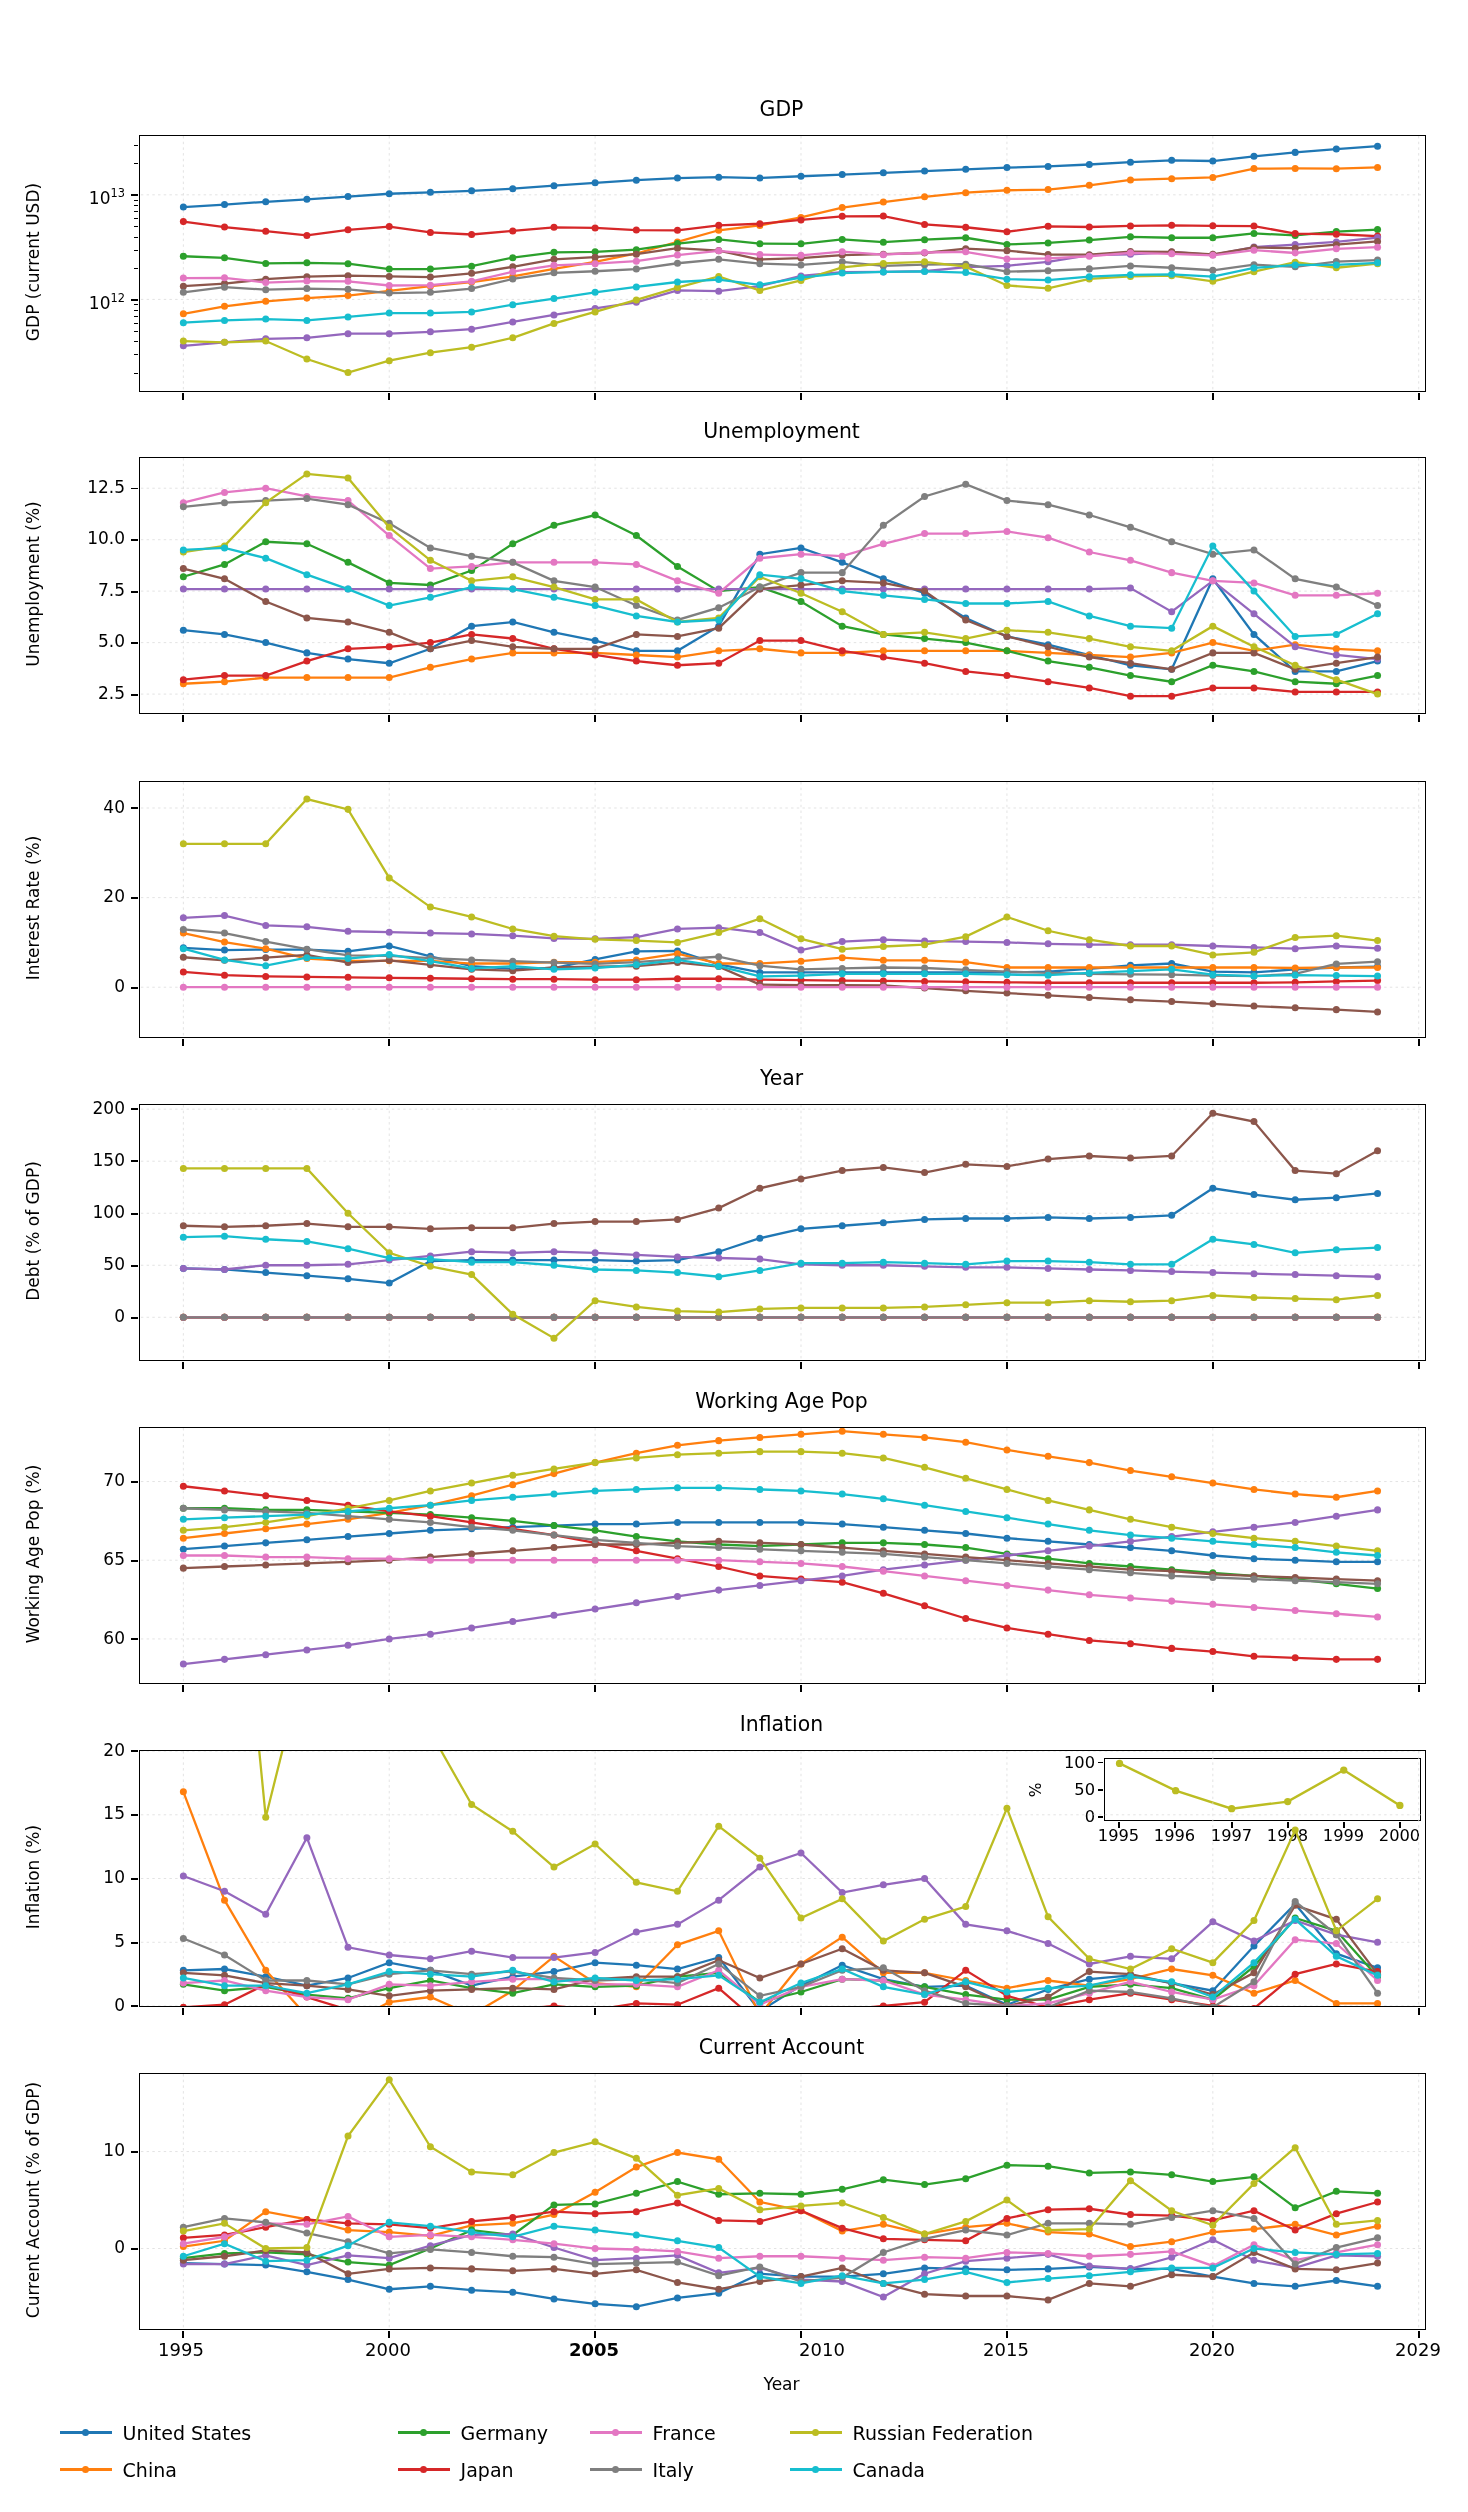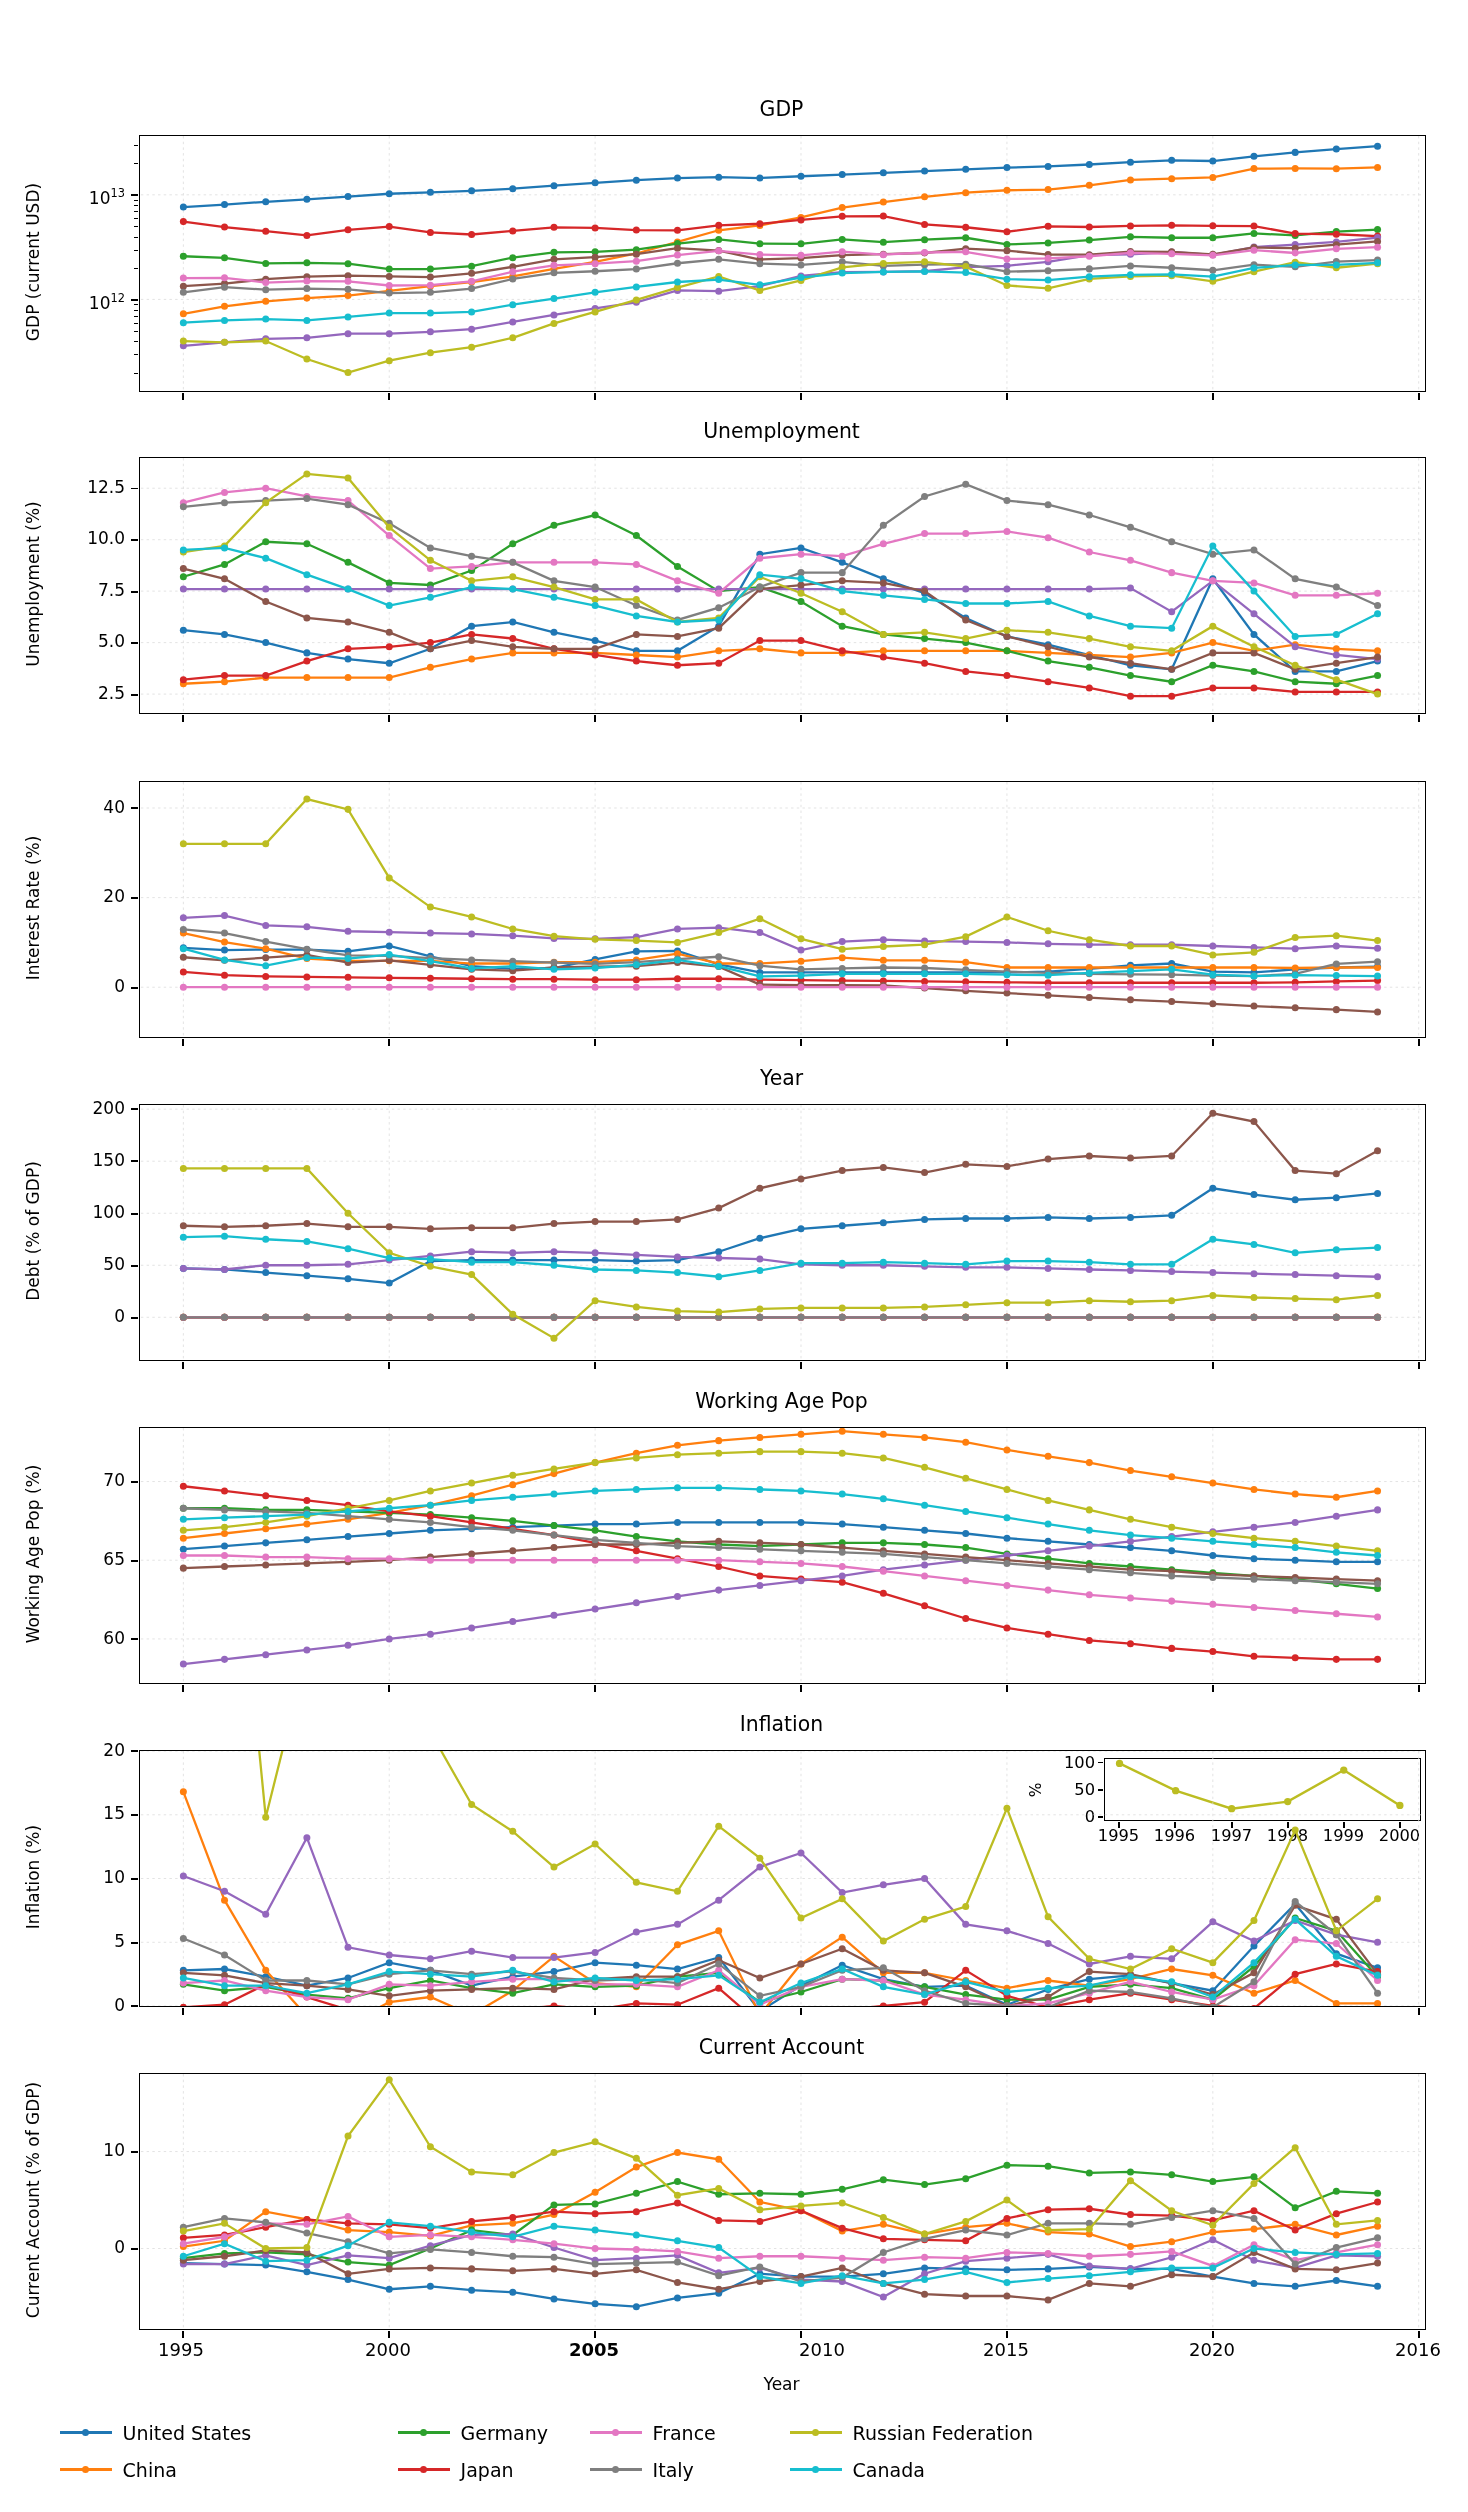--- a/index.html
+++ b/index.html
@@ -2485,21 +2485,21 @@
       </div>
   </div>
 
   <div class="xticks">
       <span class="xtl" style="left: 42px;">1995</span>
       <span class="xtl" style="left: 249px;">2000</span>
       <span class="xtl" style="left: 455px; font-weight: bold;">2005</span>
       <span class="xtl" style="left: 683px;">2010</span>
       <span class="xtl" style="left: 867px;">2015</span>
       <span class="xtl" style="left: 1073px;">2020</span>
-      <span class="xtl" style="left: 1279px;">2016</span>
+      <span class="xtl" style="left: 1279px;">2029</span>
     </div>
   <div class="xlab">Year</div>
 
   <div class="legend">
       <div class="lcol" style="width: 338px;">
         <div class="litem">
           <span class="sw">
             <i class="swline" style="background: rgb(31, 119, 180);"></i>
             <i class="swdot" style="background: rgb(31, 119, 180);"></i>
           </span>

